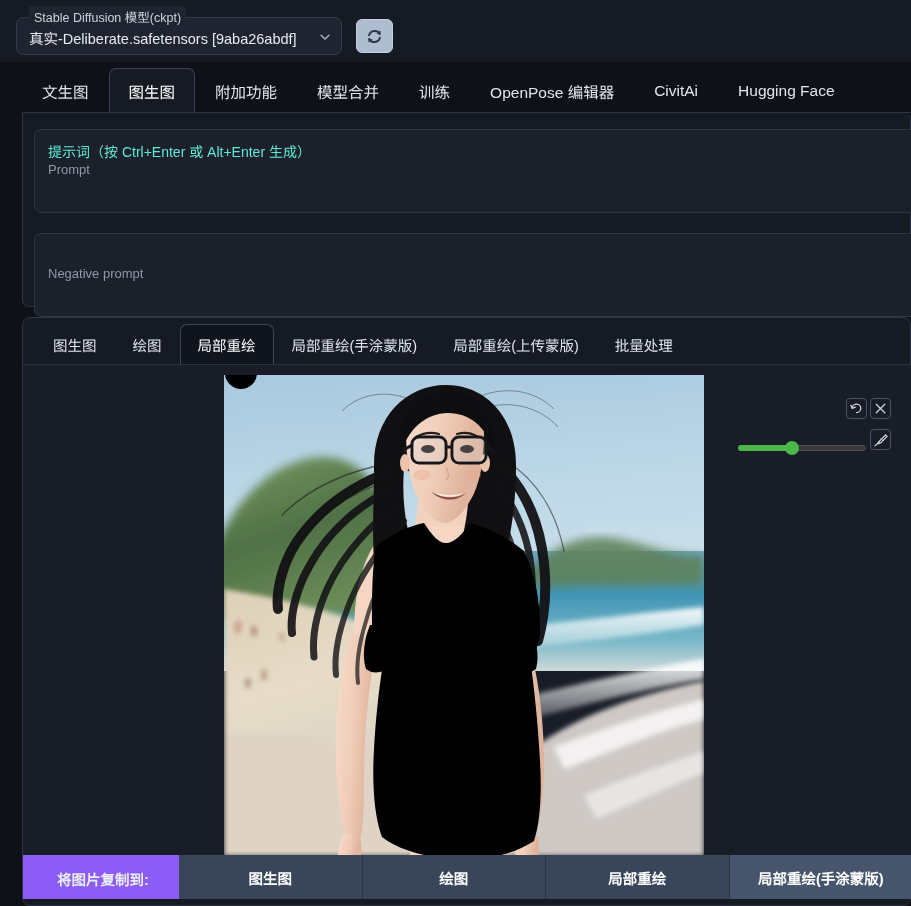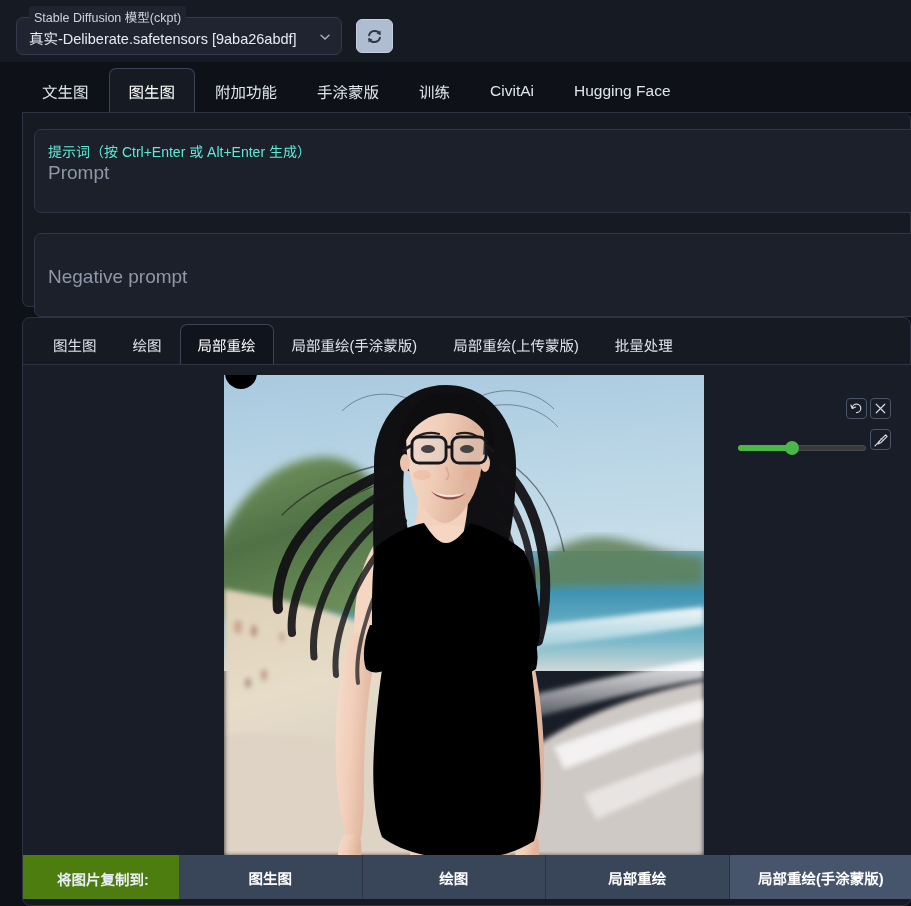--- a/index.html
+++ b/index.html
@@ -78,21 +78,21 @@
     background: #1b202b; border: 1px solid #2e3747; border-radius: 7px;
   }
   .prompt-box.p1 { top: 16px; }
   .prompt-box.p2 { top: 120px; }
   .ph-line1 {
     position: absolute; left: 13px; top: 11px;
     font-size: 14px; color: #5eead4; white-space: nowrap;
   }
   .ph-line2 {
     position: absolute; left: 13px; top: 32px;
-    font-size: 19px; color: #8f98a8; white-space: nowrap;
+    font-size: 13px; color: #8f98a8; white-space: nowrap;
   }
 
   
   .i2i-card {
     position: absolute; left: 22px; top: 317px; width: 889px; height: 589px;
     background: #161a22; border: 1px solid #2c3444; border-radius: 8px;
   }
   .sub-tabs {
     position: absolute; left: 0; top: 0; width: 889px; height: 47px;
   }
@@ -151,21 +151,21 @@
     background: #4bb749; border-radius: 3px;
   }
   .slider-thumb {
     position: absolute; top: -2px; width: 14px; height: 14px;
     background: #4bb749; border-radius: 50%;
   }
 
   
   .copyto-bar {
     position: absolute; left: 0; top: 537px; width: 889px; height: 44px;
-    background: #4d7c0f;
+    background: #8b5cf6;
   }
   .copyto-label {
     position: absolute; left: 34px; top: 13px;
     font-size: 14.5px; font-weight: bold; color: #e9edf5; white-space: nowrap;
   }
   .copyto-buttons {
     position: absolute; left: 156px; top: 0; width: 733px; height: 44px;
     display: flex;
   }
   .copyto-btn {
@@ -215,22 +215,23 @@
         <path d="M3.6 16.4 L3.8 12.2 L7.9 12.8 Z" fill="#2c3647"></path>
       </svg>
     </div>
   </div>
 
   <div class="top-tabs">
     <div class="top-tabs-inner" id="top-tabs-inner">
         <div class="ttab">文生图</div>
         <div class="ttab active">图生图</div>
         <div class="ttab">附加功能</div>
-        <div class="ttab">手涂蒙版</div>
+        <div class="ttab">模型合并</div>
         <div class="ttab">训练</div>
+        <div class="ttab">OpenPose 编辑器</div>
         <div class="ttab">CivitAi</div>
         <div class="ttab">Hugging Face</div>
       </div>
   </div>
   <div class="tabs-underline"></div>
 
   <div class="prompt-panel">
     <div class="prompt-box p1">
       <span class="ph-line1">提示词（按 Ctrl+Enter 或 Alt+Enter 生成）</span>
       <span class="ph-line2">Prompt</span>

